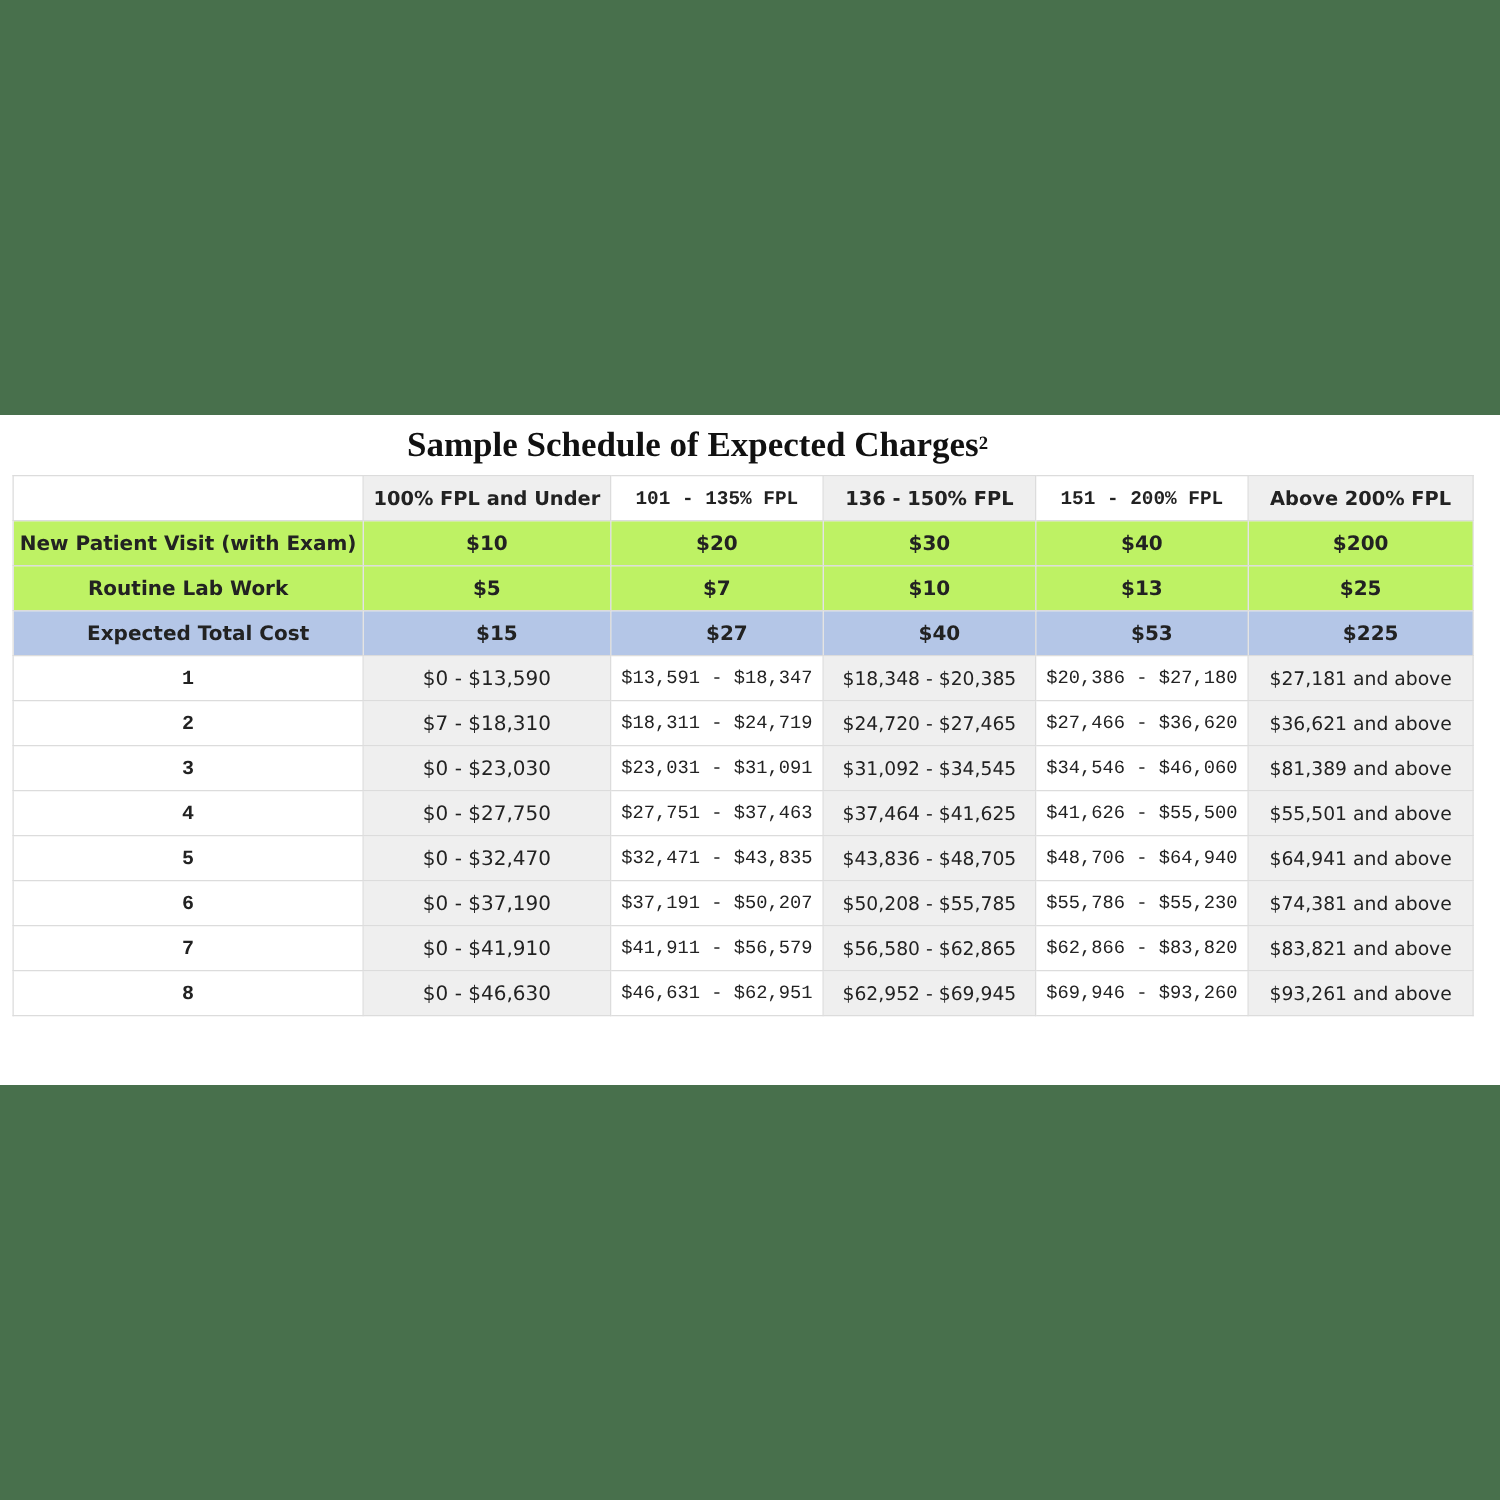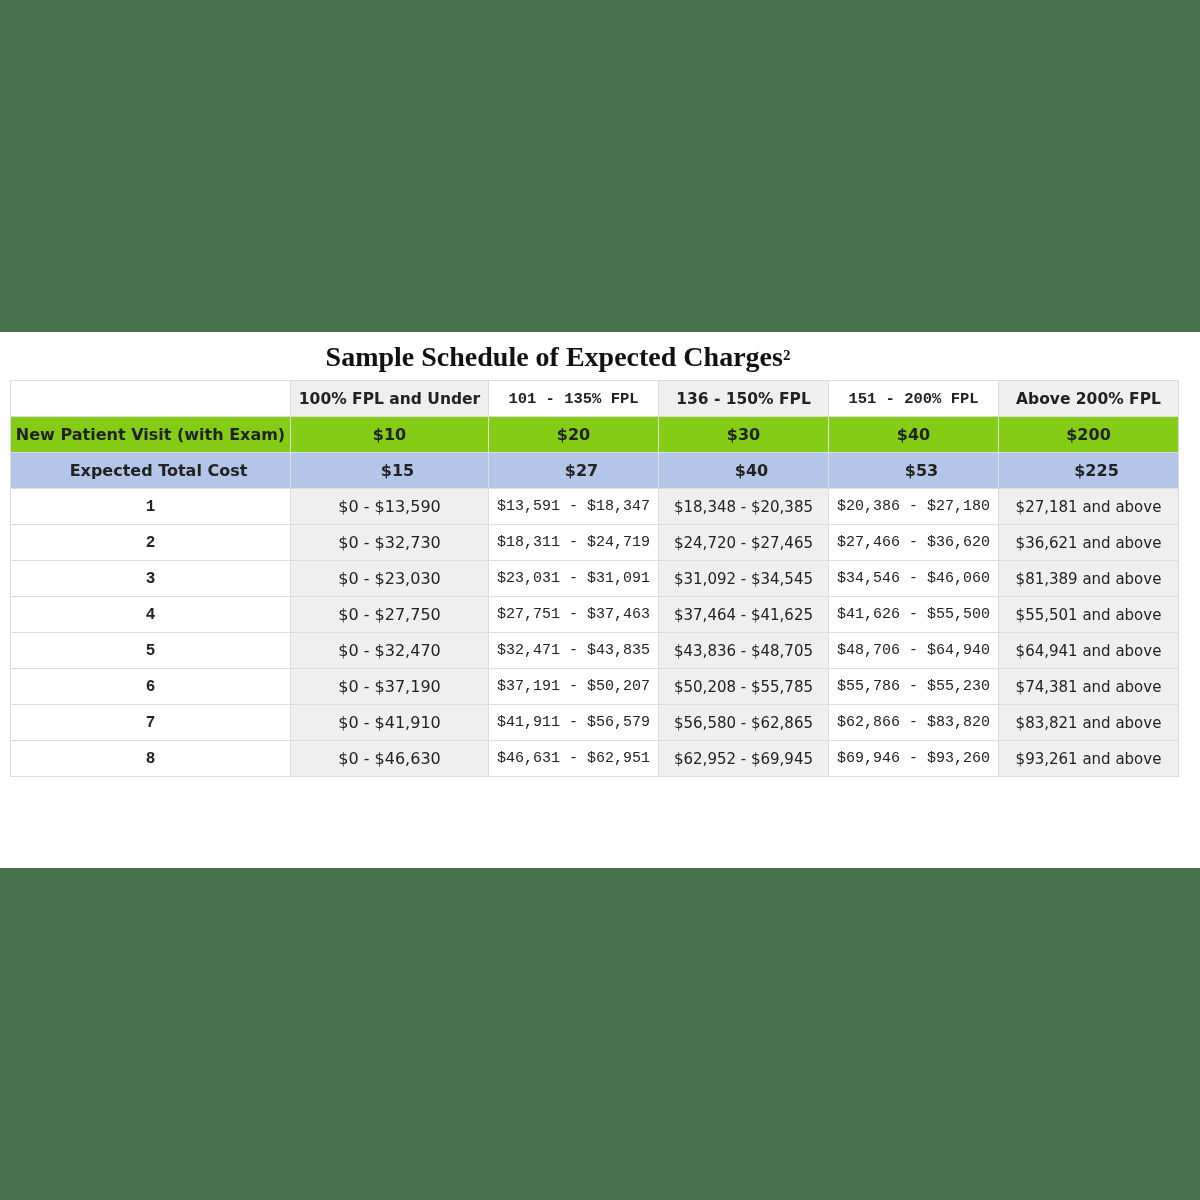--- a/index.html
+++ b/index.html
@@ -6,21 +6,21 @@
   body{width:1200px;height:1200px;background:#48704c;position:relative;overflow:hidden;font-family:"DejaVu Sans","Liberation Sans",sans-serif;}
   .band{position:absolute;left:0;top:332px;width:1200px;height:536px;background:#ffffff;}
   .title{position:absolute;left:0;top:338px;width:1116px;text-align:center;font-family:"Liberation Serif","DejaVu Serif",serif;font-weight:bold;font-size:28px;color:#111;line-height:38px;}
   .title sup{font-size:15px;vertical-align:top;position:relative;top:-2px;}
   table{position:absolute;left:10px;top:380px;border-collapse:collapse;table-layout:fixed;width:1168px;font-size:16px;color:#222;}
   td{border:1px solid #dcdcdc;text-align:center;height:35px;padding:0;white-space:nowrap;overflow:hidden;}
   col.c0{width:280px;} col.c1{width:198px;} col.c2{width:170px;} col.c3{width:170px;} col.c4{width:170px;} col.c5{width:180px;}
   .hdr td{font-weight:bold;font-size:15.5px;}
   .g{background:#efefef;margin-left:46px;}
   .w{background:#ffffff;font-family:Liberation Mono, monospace;}
-  .blue td{background:#84cc16;font-weight:bold;font-size:16px;}
+  .blue td{background:#bef264;font-weight:bold;font-size:16px;}
   .dblue td{background:#b4c6e7;font-weight:bold;font-size:16px;padding-left:16px;}
   .lbl{font-weight:bold;}
   .num{font-weight:bold;}
   .mid{font-size:15px;}
 </style>
 </head>
 <body>
 
 <div class="band"></div>
 <div class="title"><span>Sample Schedule of Expected Charges</span><sup>2</sup></div>
@@ -44,39 +44,47 @@
     <td class="g">Above 200% FPL</td>
   </tr>
   <tr class="blue">
     <td>New Patient Visit (with Exam)</td>
     <td>$10</td>
     <td>$20</td>
     <td>$30</td>
     <td>$40</td>
     <td>$200</td>
   </tr>
+  <tr class="blue">
+    <td>Routine Lab Work</td>
+    <td>$5</td>
+    <td>$7</td>
+    <td>$10</td>
+    <td>$13</td>
+    <td>$25</td>
+  </tr>
   <tr class="dblue">
     <td>Expected Total Cost</td>
     <td>$15</td>
     <td>$27</td>
     <td>$40</td>
     <td>$53</td>
     <td>$225</td>
   </tr>
   <tr>
     <td class="w num">1</td>
     <td class="g">$0 - $13,590</td>
     <td class="w mid">$13,591 - $18,347</td>
     <td class="g mid">$18,348 - $20,385</td>
     <td class="w mid">$20,386 - $27,180</td>
     <td class="g mid">$27,181 and above</td>
   </tr>
   <tr>
     <td class="w num">2</td>
-    <td class="g">$0 - $32,730</td>
+    <td class="g">$7 - $18,310</td>
     <td class="w mid">$18,311 - $24,719</td>
     <td class="g mid">$24,720 - $27,465</td>
     <td class="w mid">$27,466 - $36,620</td>
     <td class="g mid">$36,621 and above</td>
   </tr>
   <tr>
     <td class="w num">3</td>
     <td class="g">$0 - $23,030</td>
     <td class="w mid">$23,031 - $31,091</td>
     <td class="g mid">$31,092 - $34,545</td>

